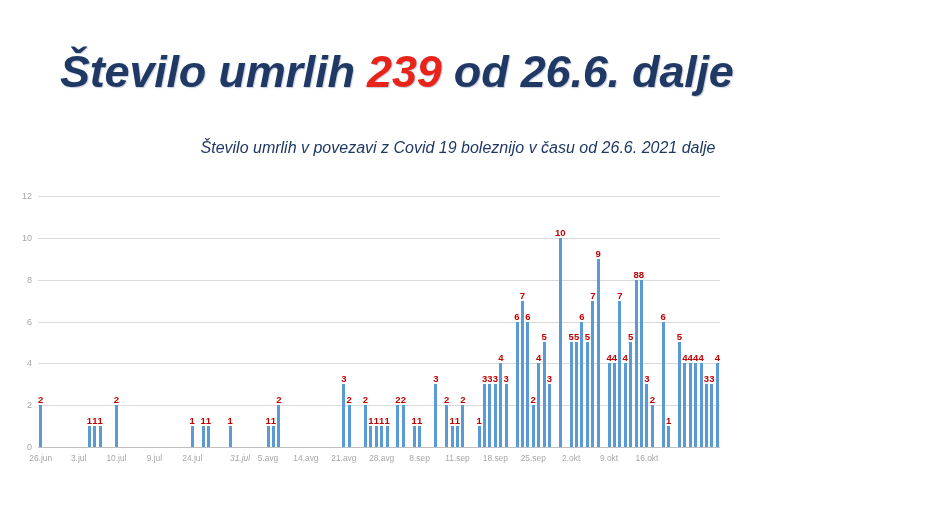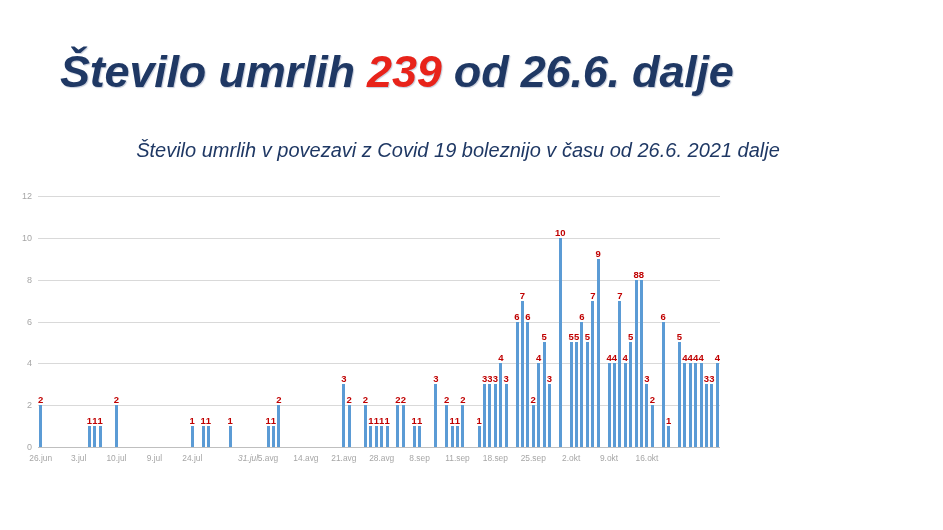--- a/index.html
+++ b/index.html
@@ -50,21 +50,21 @@
     width: 943px;
     height: 350px;
   }
 
   #chart-subtitle {
     position: absolute;
     left: 128px;
     top: 9px;
     width: 660px;
     text-align: center;
-    font-size: 20px;
+    font-size: 16px;
     font-style: italic;
     color: #1F3864;
     line-height: 1.33;
   }
 
   
   #plot-area {
     position: absolute;
     left: 38px;
     top: 68px;       
@@ -147,21 +147,21 @@
         <div class="ytick" style="top: 83.6667px;">8</div>
         <div class="gridline" style="top: 41.8333px;"></div>
         <div class="ytick" style="top: 41.8333px;">10</div>
         <div class="gridline" style="top: 0px;"></div>
         <div class="ytick" style="top: 0px;">12</div>
         <div class="xtick" style="left: 2.70635px;">26.jun</div>
         <div class="xtick" style="left: 40.5952px;">3.jul</div>
         <div class="xtick" style="left: 78.4841px;">10.jul</div>
         <div class="xtick" style="left: 116.373px;">9.jul</div>
         <div class="xtick" style="left: 154.262px;">24.jul</div>
-        <div class="xtick" style="left: 210px; font-style: italic;">31.jul</div>
+        <div class="xtick" style="left: 202px; font-style: italic;">31.jul</div>
         <div class="xtick" style="left: 230.04px;">5.avg</div>
         <div class="xtick" style="left: 267.929px;">14.avg</div>
         <div class="xtick" style="left: 305.817px;">21.avg</div>
         <div class="xtick" style="left: 343.706px; text-align: right;">28.avg</div>
         <div class="xtick" style="left: 381.595px;">8.sep</div>
         <div class="xtick" style="left: 419.484px;">11.sep</div>
         <div class="xtick" style="left: 457.373px;">18.sep</div>
         <div class="xtick" style="left: 495.262px;">25.sep</div>
         <div class="xtick" style="left: 533.151px;">2.okt</div>
         <div class="xtick" style="left: 571.04px;">9.okt</div>

